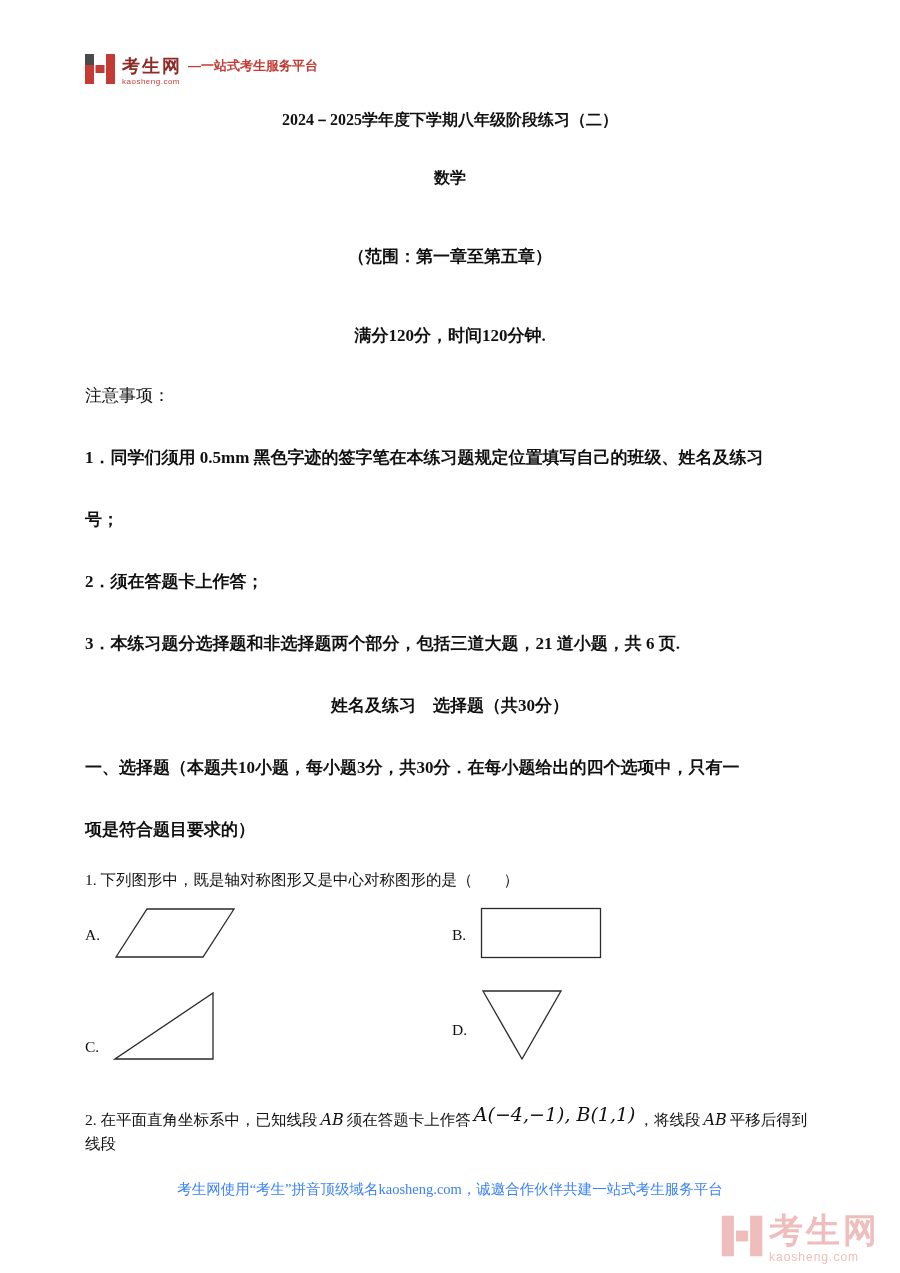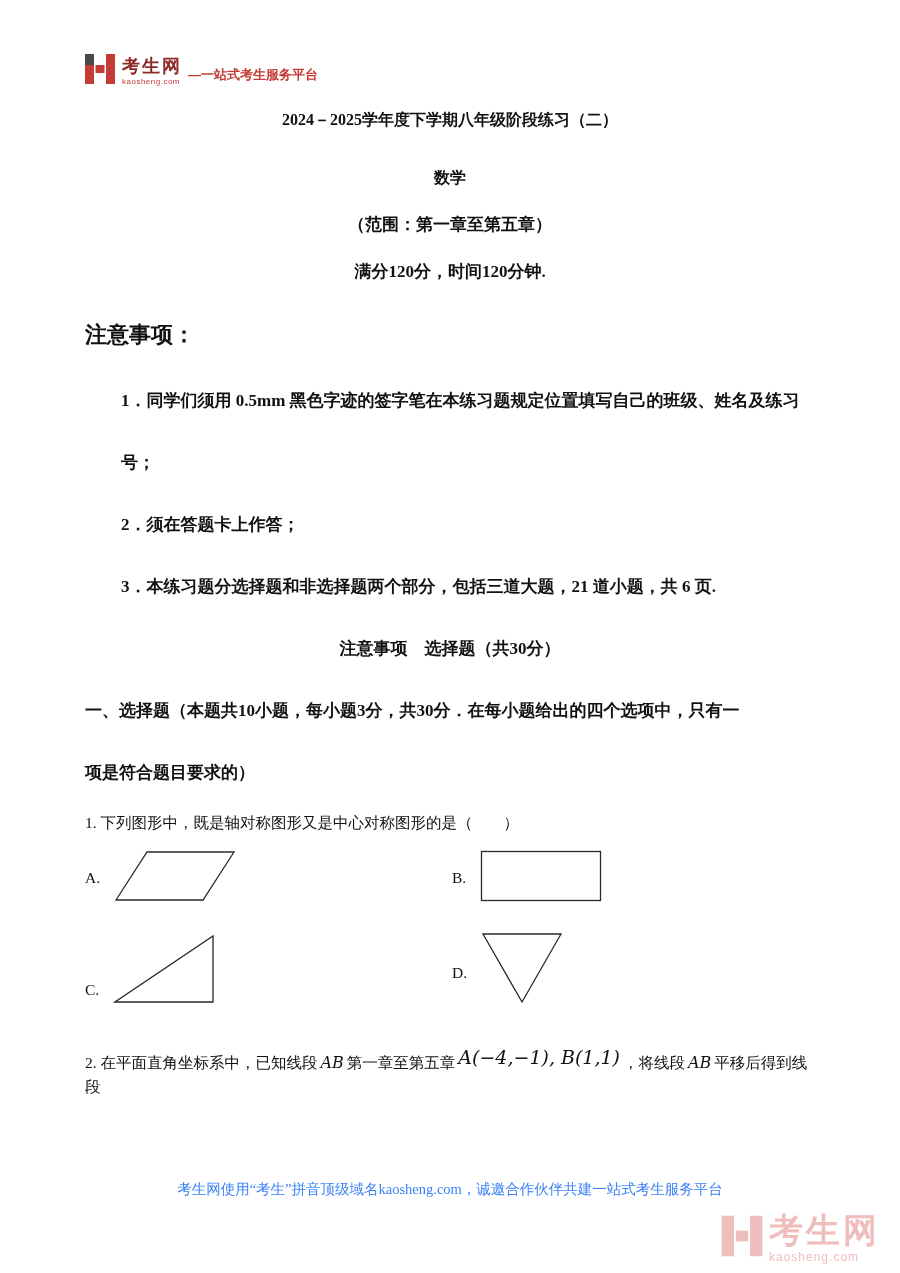--- a/index.html
+++ b/index.html
@@ -24,30 +24,30 @@
     font-family: "Liberation Sans", sans-serif;
     font-size: 18px; font-weight: bold; color: #8c2b26; letter-spacing: 2px;
   }
   .brand-domain {
     font-family: "Liberation Sans", sans-serif;
     font-size: 8px; color: #c43b35; margin-top: 3px; letter-spacing: .5px;
   }
   .brand-tagline {
     font-family: "Liberation Sans", sans-serif;
     font-size: 13px; font-weight: bold; color: #c43b35;
-    margin-left: 6px; margin-bottom: 2px;
+    margin-left: 6px; margin-bottom: 11px;
   }
 
   
   .title   { text-align: center; font-size: 16px; font-weight: bold; margin-top: 24px; }
   .subject { text-align: center; font-size: 16px; font-weight: bold; margin-top: 37px; }
-  .meta    { text-align: center; font-size: 17px; font-weight: bold; margin-top: 24px; }
+  .meta    { text-align: center; font-size: 17px; font-weight: bold; margin-top: 56px; }
 
-  .notes-heading { font-size: 22px; font-weight: bold; margin-top: 37px; }
-  .note          { font-size: 17px; font-weight: bold; margin-top: 39px; margin-left: 36px; }
+  .notes-heading { font-size: 17px; font-weight: normal; margin-top: 37px; }
+  .note          { font-size: 17px; font-weight: bold; margin-top: 39px; }
   .part-title    { text-align: center; font-size: 17px; font-weight: bold; margin-top: 39px; }
   .part-desc     { font-size: 17px; font-weight: bold; margin-top: 39px; }
 
   
   .question { font-size: 15.5px; font-weight: normal; margin-top: 28px; line-height: 1.45; }
   .q2 { margin-top: 44px; }
 
   .math {
     font-family: "DejaVu Serif", serif;
     font-style: italic;
@@ -118,21 +118,21 @@
   <h2 class="subject">数学</h2>
   <p class="meta">（范围：第一章至第五章）</p>
   <p class="meta">满分120分，时间120分钟.</p>
 
   <p class="notes-heading">注意事项：</p>
   <p class="note">1．同学们须用 0.5mm 黑色字迹的签字笔在本练习题规定位置填写自己的班级、姓名及练习</p>
   <p class="note">号；</p>
   <p class="note">2．须在答题卡上作答；</p>
   <p class="note">3．本练习题分选择题和非选择题两个部分，包括三道大题，21 道小题，共 6 页.</p>
 
-  <p class="part-title">注意事项　选择题（共30分）</p>
+  <p class="part-title">姓名及练习　选择题（共30分）</p>
   <p class="part-desc">一、选择题（本题共10小题，每小题3分，共30分．在每小题给出的四个选项中，只有一</p>
   <p class="part-desc">项是符合题目要求的）</p>
 
   <p class="question">1. 下列图形中，既是轴对称图形又是中心对称图形的是（　　）</p>
 
   <div class="options-row row1">
     <div class="option col1">
       <span class="opt-label mid">A.</span>
       <svg class="shape" width="122" height="52" viewBox="0 0 122 52" xmlns="http://www.w3.org/2000/svg">
         <polygon points="2,50 89,50 120,2 33,2"></polygon>
@@ -155,21 +155,21 @@
     </div>
     <div class="option">
       <span class="opt-label dmid">D.</span>
       <svg class="shape" width="82" height="72" viewBox="0 0 82 72" xmlns="http://www.w3.org/2000/svg">
         <polygon points="2,2 80,2 41,70"></polygon>
       </svg>
     </div>
   </div>
 
   <p class="question q2">
-    <span>2. 在平面直角坐标系中，已知线段</span><span class="math">AB</span><span>第一章至第五章</span><span class="math math-big">A(−4,−1), B(1,1)</span><span>，将线段</span><span class="math">AB</span><span>平移后得到线段</span>
+    <span>2. 在平面直角坐标系中，已知线段</span><span class="math">AB</span><span>须在答题卡上作答</span><span class="math math-big">A(−4,−1), B(1,1)</span><span>，将线段</span><span class="math">AB</span><span>平移后得到线段</span>
   </p>
 
   <p class="footer">考生网使用“考生”拼音顶级域名kaosheng.com，诚邀合作伙伴共建一站式考生服务平台</p>
 
   <div class="watermark">
     <span class="wm-icon">
       <svg width="42" height="46" viewBox="0 0 30 34" xmlns="http://www.w3.org/2000/svg">
         <rect x="0" y="2" width="9" height="30" fill="#f0bdbd"></rect>
         <rect x="10.5" y="13" width="9" height="8" fill="#f0bdbd"></rect>
         <rect x="21" y="2" width="9" height="30" fill="#f0bdbd"></rect>

